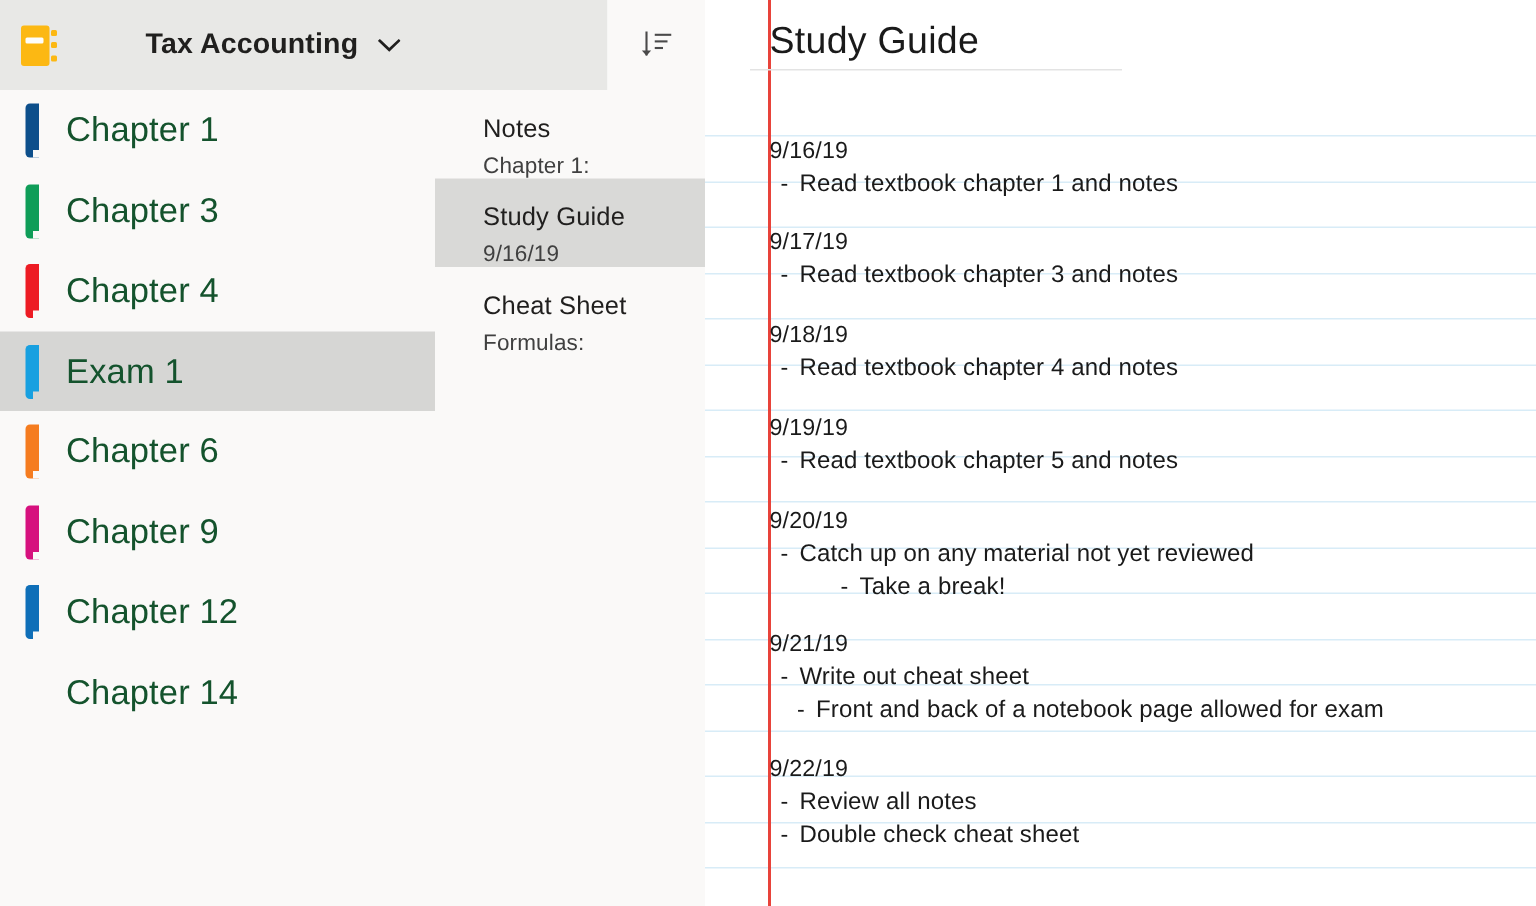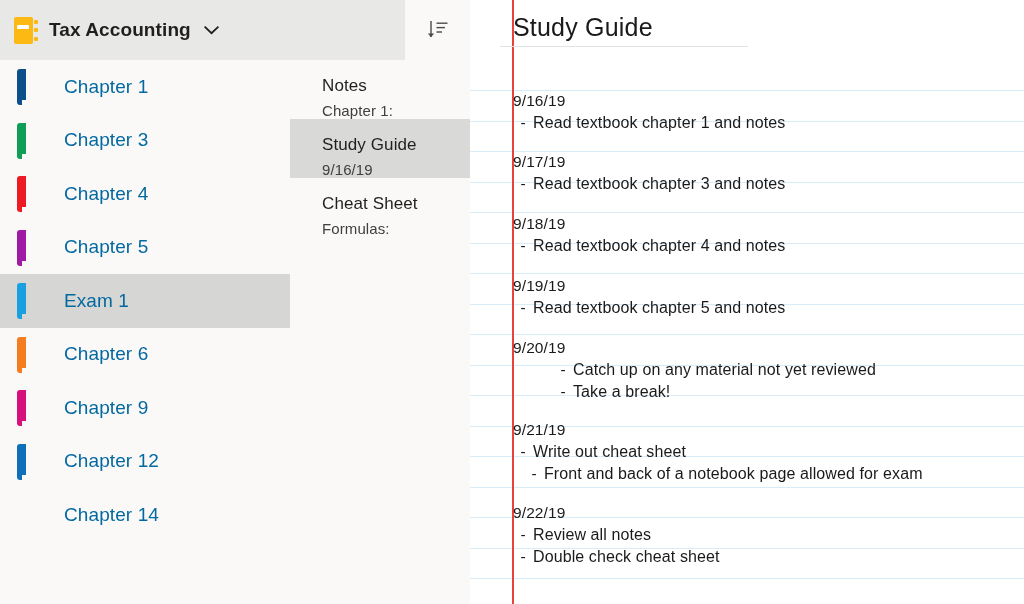--- a/index.html
+++ b/index.html
@@ -25,21 +25,21 @@
     background:#fcb813; border-radius:2px;
   }
   .nb-icon .band {
     position:absolute; left:3px; top:8px; width:12px; height:4px;
     background:#fdfdfb; border-radius:1px;
   }
   .nb-icon .ring { position:absolute; left:20px; width:4px; height:4px; background:#fcb813; border-radius:1px; }
   .nb-icon .r1 { top:3px; } .nb-icon .r2 { top:11.5px; } .nb-icon .r3 { top:20px; }
   .nb-title {
     font-size:19px; color:#201f1e; font-weight:600;
-    letter-spacing:.1px; white-space:nowrap;
+    letter-spacing:.1px; white-space:nowrap;margin-left:48px;
   }
   .chev { margin-left:13px; width:16px; height:16px; display:inline-flex; align-items:center; justify-content:center; }
   .chev svg { display:block; }
   .header-sort {
     position:absolute; left:405px; top:0; width:65px; height:60px;
     background:#faf9f8;
     display:flex; align-items:center; justify-content:center;
   }
   .header-sort svg { display:block; }
 
@@ -57,21 +57,21 @@
     position:absolute; left:17px; top:9px;
     width:9px; height:36px;
     border-radius:3px 0 0 3px;
   }
   .sec-mark::after {
     content:""; position:absolute; right:0; bottom:0;
     width:4px; height:5px; background:#faf9f8;
   }
   .sec.selected .sec-mark::after { background:#d6d6d4; }
   .sec-label {
-    margin-left:64px; font-size:19px; color:#0369a1;
+    margin-left:44px; font-size:23px; color:#14532d;
     letter-spacing:.1px; white-space:nowrap;
   }
 
   
   .pagelist {
     position:absolute; left:290px; top:60px; width:180px; height:544px;
     background:#faf9f8; overflow:hidden;
   }
   .page-item { width:180px; padding:16px 0 0 32px; }
   .page-item.selected { background:#d9d9d7; }
@@ -149,24 +149,20 @@
         <span class="sec-mark" style="background: rgb(13, 79, 139);"></span>
         <span class="sec-label">Chapter 1</span>
       </div>
       <div class="sec">
         <span class="sec-mark" style="background: rgb(15, 157, 88);"></span>
         <span class="sec-label">Chapter 3</span>
       </div>
       <div class="sec">
         <span class="sec-mark" style="background: rgb(237, 28, 36);"></span>
         <span class="sec-label">Chapter 4</span>
-      </div>
-      <div class="sec">
-        <span class="sec-mark" style="background: rgb(160, 27, 163);"></span>
-        <span class="sec-label">Chapter 5</span>
       </div>
       <div class="sec selected">
         <span class="sec-mark" style="background: rgb(24, 160, 224);"></span>
         <span class="sec-label">Exam 1</span>
       </div>
       <div class="sec">
         <span class="sec-mark" style="background: rgb(245, 124, 31);"></span>
         <span class="sec-label">Chapter 6</span>
       </div>
       <div class="sec">
@@ -233,21 +229,21 @@
         <div class="entry">
           <div class="entry-date" style="top: 215px;">9/18/19</div>
           <div class="bullet-row" style="top: 237px;"><span class="dash">-</span><span class="btext">Read textbook chapter 4 and notes</span></div>
         </div>
         <div class="entry">
           <div class="entry-date" style="top: 277px;">9/19/19</div>
           <div class="bullet-row" style="top: 299px;"><span class="dash">-</span><span class="btext">Read textbook chapter 5 and notes</span></div>
         </div>
         <div class="entry">
           <div class="entry-date" style="top: 339px;">9/20/19</div>
-          <div class="bullet-row" style="top: 361px; padding-left: 40px;"><span class="dash">-</span><span class="btext">Catch up on any material not yet reviewed</span></div>
+          <div class="bullet-row" style="top: 361px;"><span class="dash">-</span><span class="btext">Catch up on any material not yet reviewed</span></div>
           <div class="bullet-row" style="top: 383px; padding-left: 40px;"><span class="dash">-</span><span class="btext">Take a break!</span></div>
         </div>
         <div class="entry">
           <div class="entry-date" style="top: 421px;">9/21/19</div>
           <div class="bullet-row" style="top: 443px;"><span class="dash">-</span><span class="btext">Write out cheat sheet</span></div>
           <div class="bullet-row" style="top: 465px; padding-left: 11px;"><span class="dash">-</span><span class="btext">Front and back of a notebook page allowed for exam</span></div>
         </div>
         <div class="entry">
           <div class="entry-date" style="top: 504px;">9/22/19</div>
           <div class="bullet-row" style="top: 526px;"><span class="dash">-</span><span class="btext">Review all notes</span></div>

